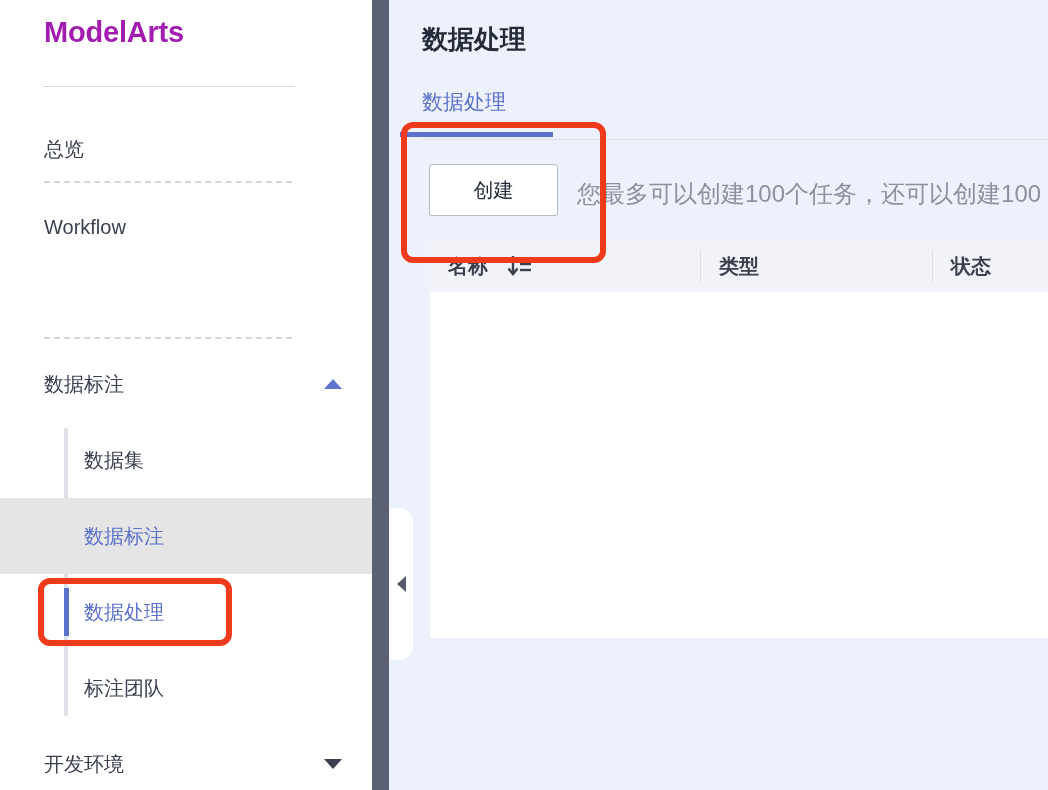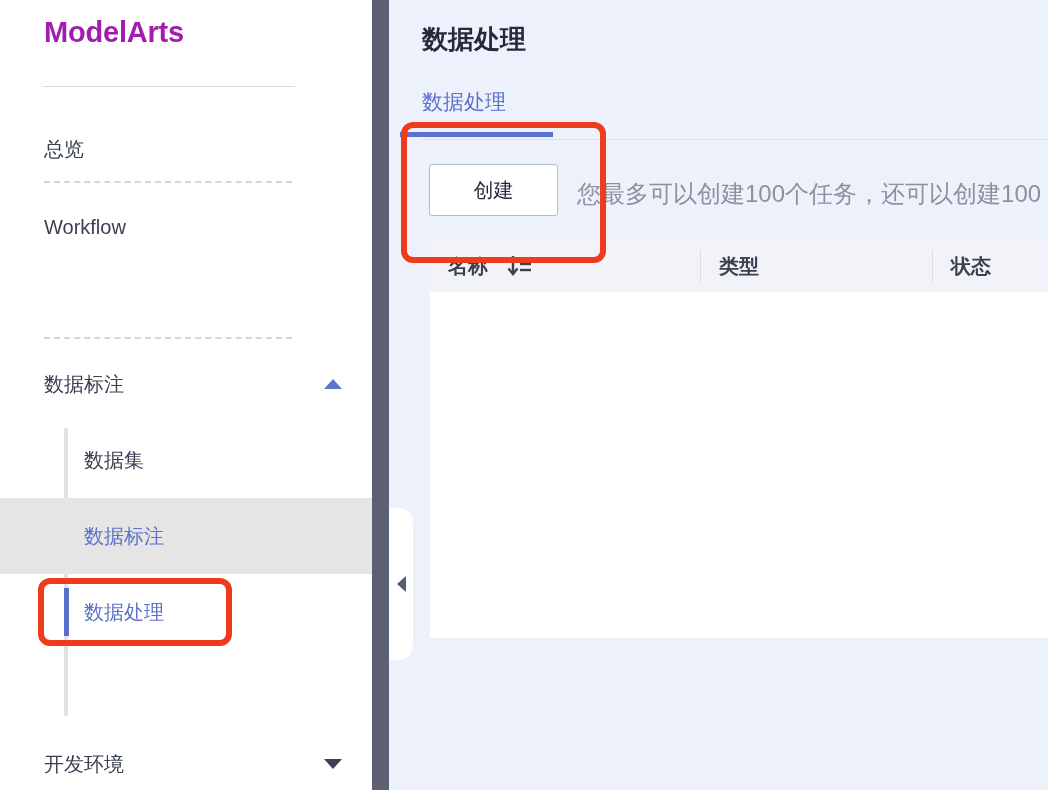--- a/index.html
+++ b/index.html
@@ -205,20 +205,23 @@
 
     <div class="nav-sub active-soft" style="top:498px">
       <span class="label">数据标注</span>
     </div>
 
     <div class="nav-sub active-bar" style="top:574px">
       <span class="sub-accent"></span>
       <span class="label">数据处理</span>
     </div>
 
+    <div class="nav-sub" style="top:650px">
+      <span class="label">标注团队</span>
+    </div>
 
     <div class="nav-top" style="top:733px">
       <span class="label">开发环境</span>
       <span class="nav-caret caret-down"></span>
     </div>
   </div>
 
   <div id="dark-strip"></div>
 
   <div id="main">

